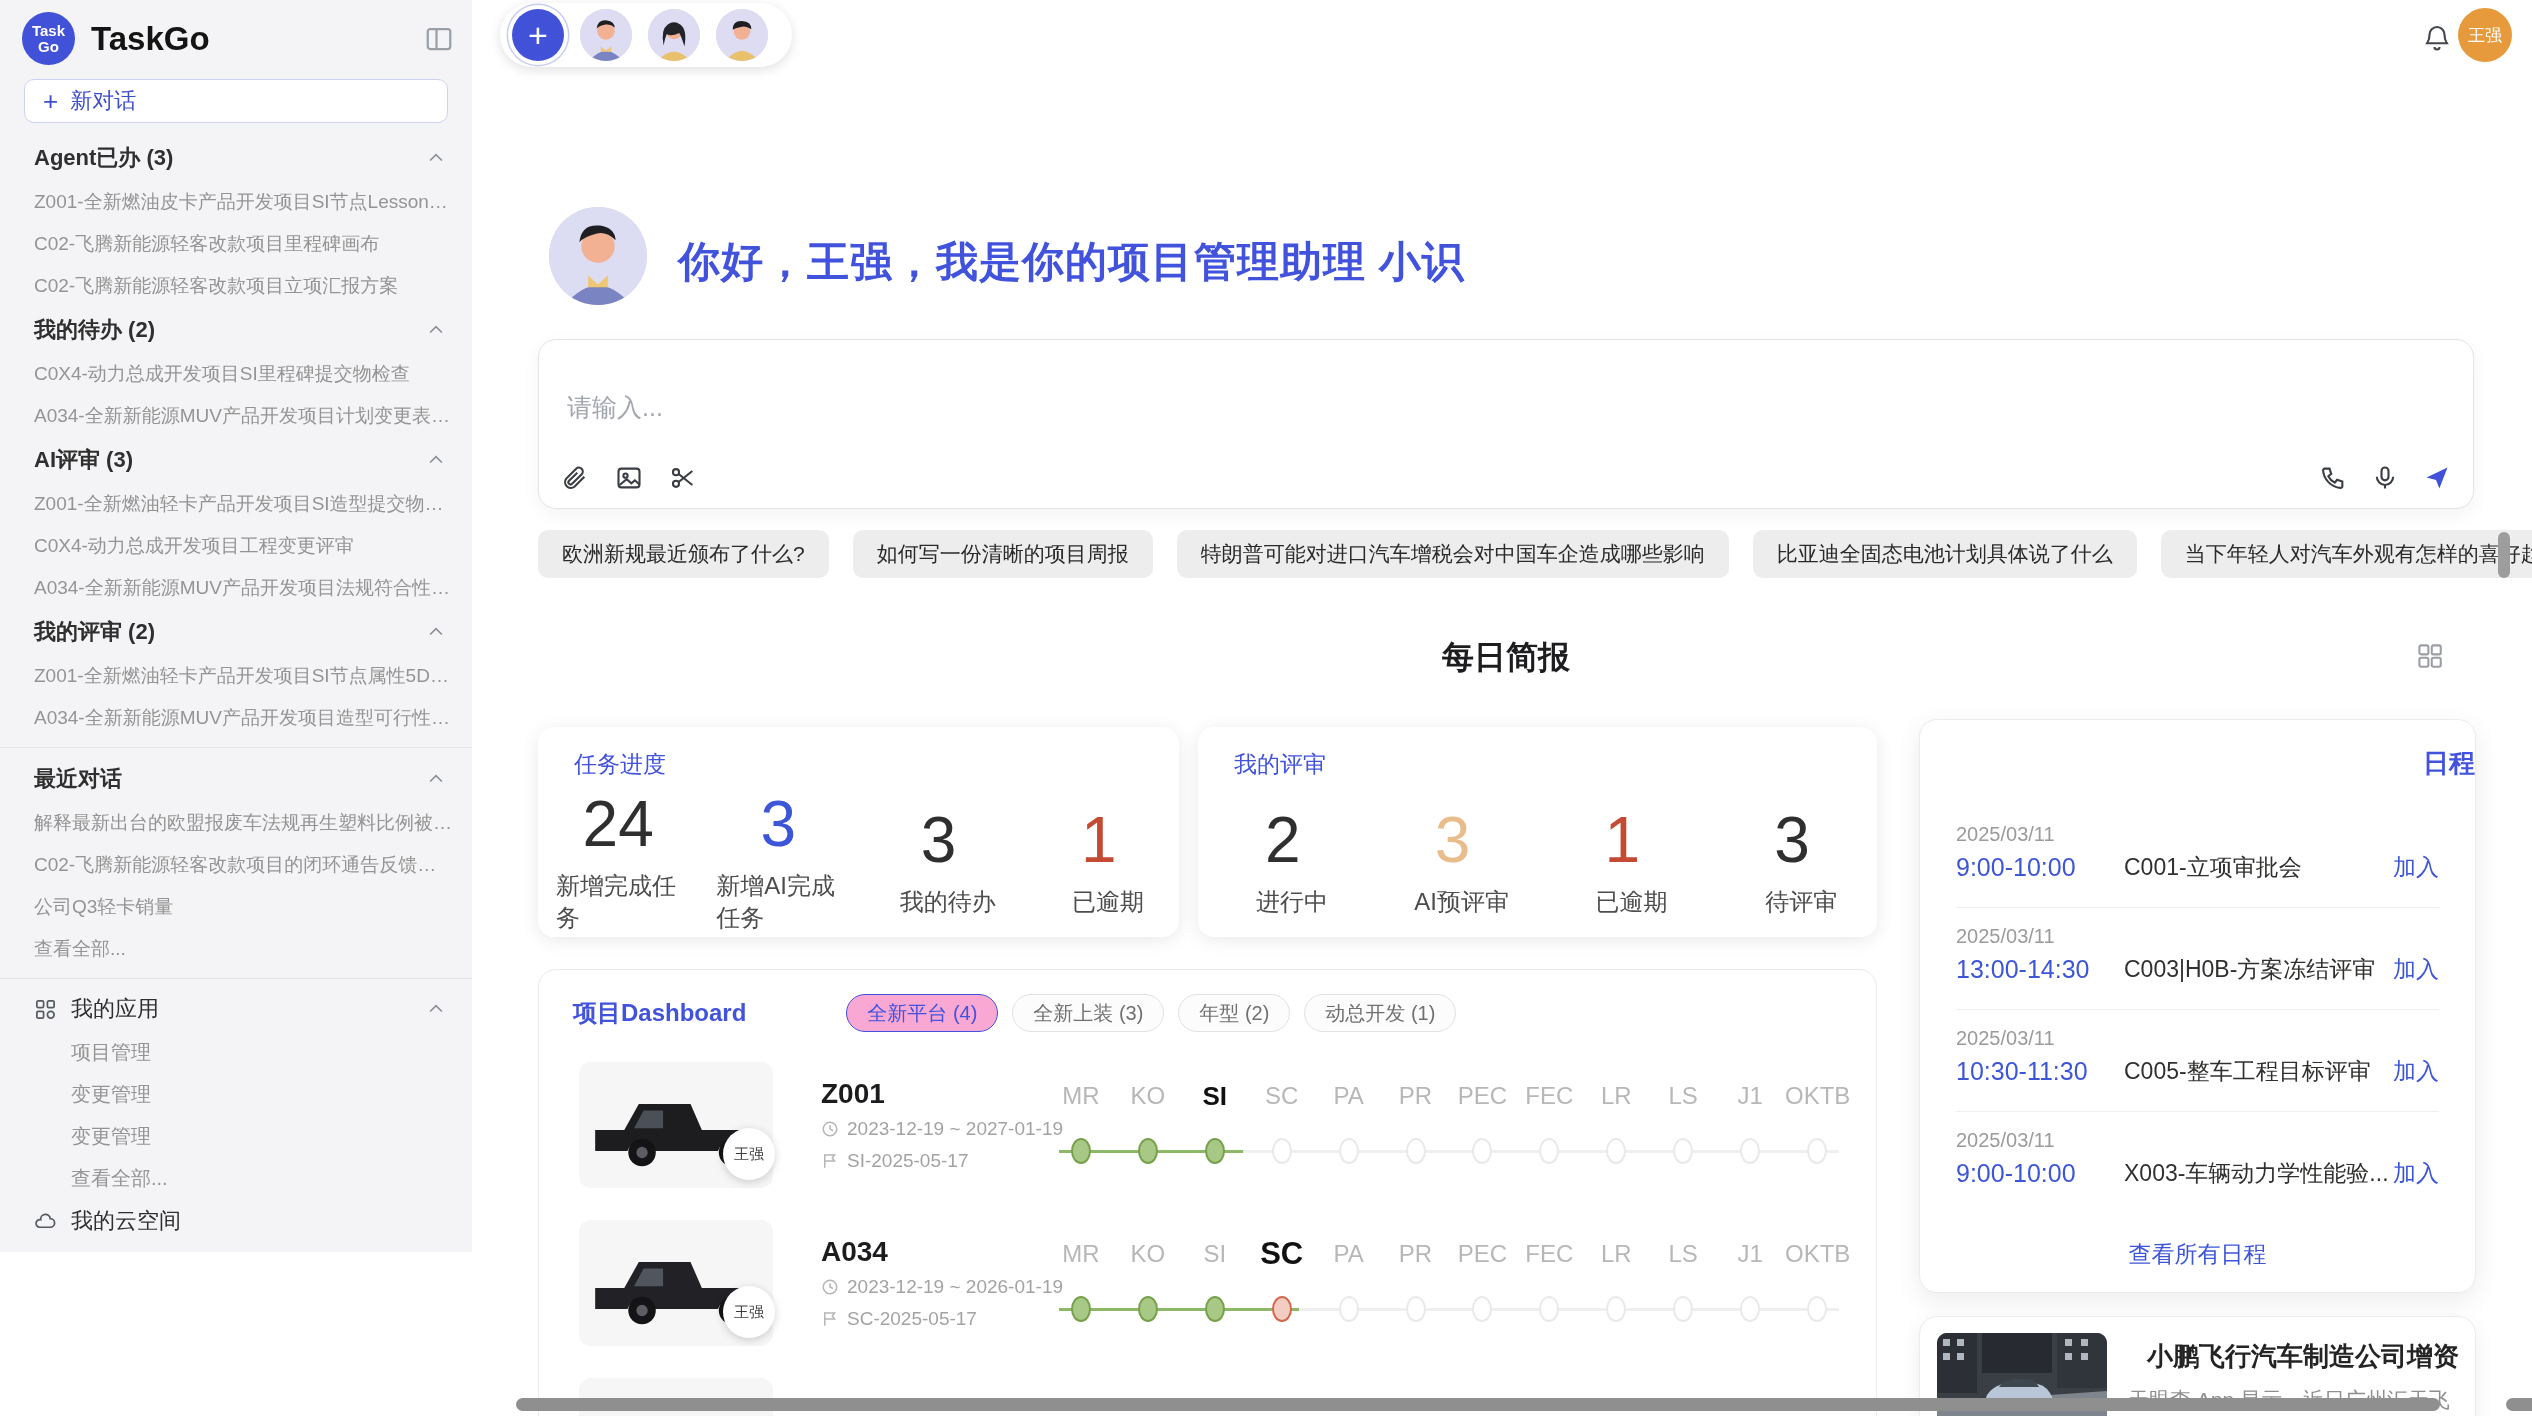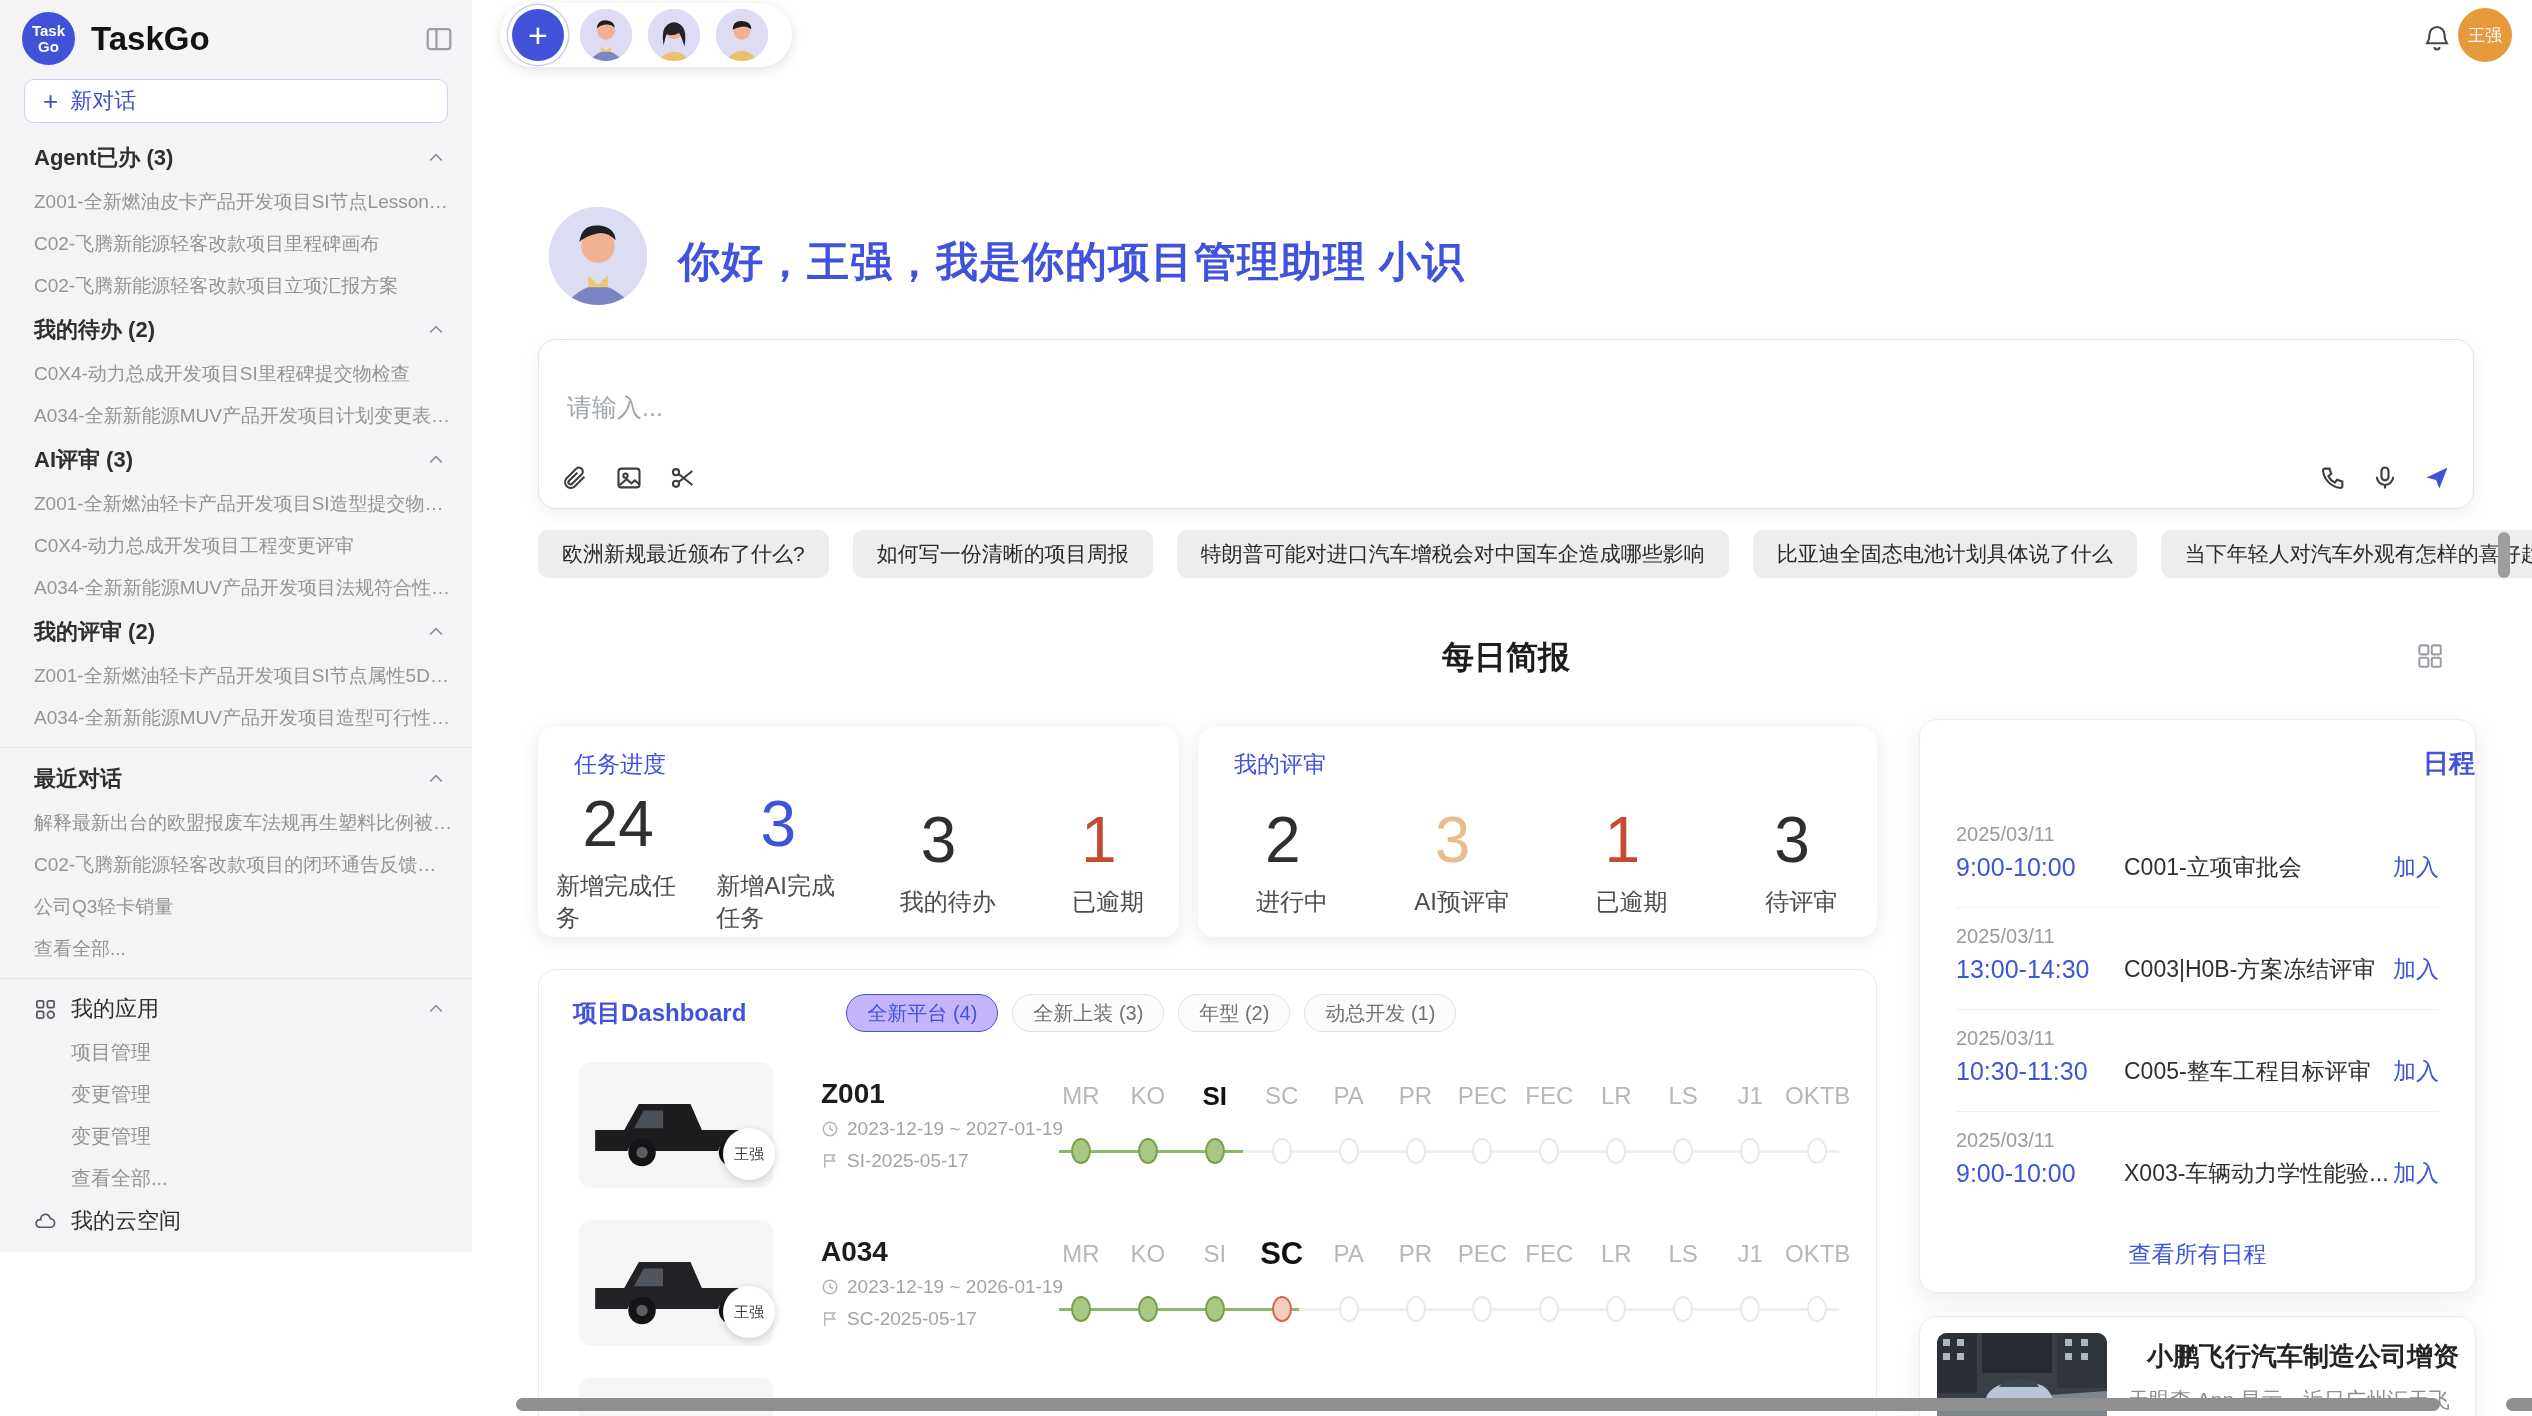--- a/index.html
+++ b/index.html
@@ -67,21 +67,21 @@
   .stat-num.blue{color:#3d56d8;} .stat-num.red{color:#c44a32;} .stat-num.orange{color:#e9bc8b;}
   .stat-lab{font-size:24px;color:#4d4d4d;margin-left:18px;}
   
   .dash{position:absolute;left:538px;top:969px;width:1339px;height:520px;background:#fff;border:1.5px solid #eaeaee;
         border-radius:18px;}
   .dash-head{display:flex;align-items:center;padding:24px 0 0 34px;}
   .dash-title{font-size:24px;font-weight:600;color:#4152dd;}
   .filters{display:flex;gap:14px;margin-left:100px;}
   .fchip{height:38px;line-height:36px;padding:0 20px;border-radius:20px;font-size:20px;border:1.5px solid #e2e2e4;
          color:#707070;background:#fcfcfc;cursor:pointer;}
-  .fchip.active{border-color:#4152dd;color:#4152dd;background:#c4b5fd;}
+  .fchip.active{border-color:#4152dd;color:#4152dd;background:#f9a8d4;}
   .proj-row{position:absolute;left:0;width:100%;height:158px;}
   .proj-row.r1{top:92px;} .proj-row.r2{top:250px;} .proj-row.r3{top:408px;}
   .truck{position:absolute;left:40px;top:0;width:194px;height:126px;border-radius:12px;background:#f6f6f7;overflow:hidden;}
   .owner{position:absolute;left:184px;top:66px;width:52px;height:52px;border-radius:50%;background:#fff;
          box-shadow:0 2px 8px rgba(0,0,0,.18);display:flex;align-items:center;justify-content:center;
          font-size:15px;color:#3a3a3a;}
   .pname{position:absolute;left:282px;top:16px;font-size:28px;font-weight:700;color:#1c1c1e;}
   .pmeta{position:absolute;left:282px;display:flex;align-items:center;gap:8px;font-size:19px;color:#a3a3a5;}
   .pmeta .mic2{width:18px;height:18px;color:#b5b5b7;}
   .pm1{top:56px;} .pm2{top:88px;}

